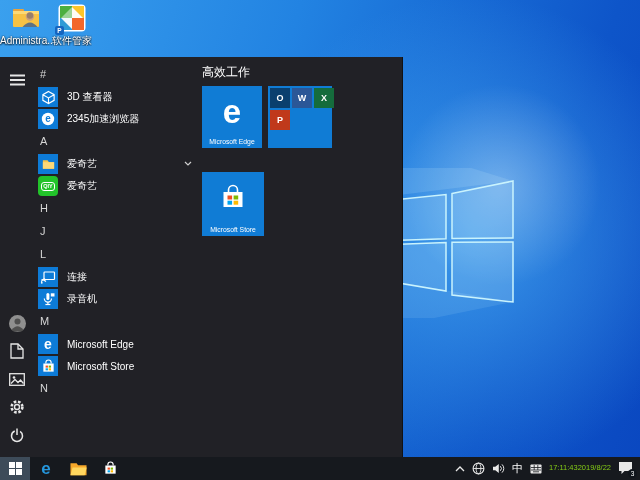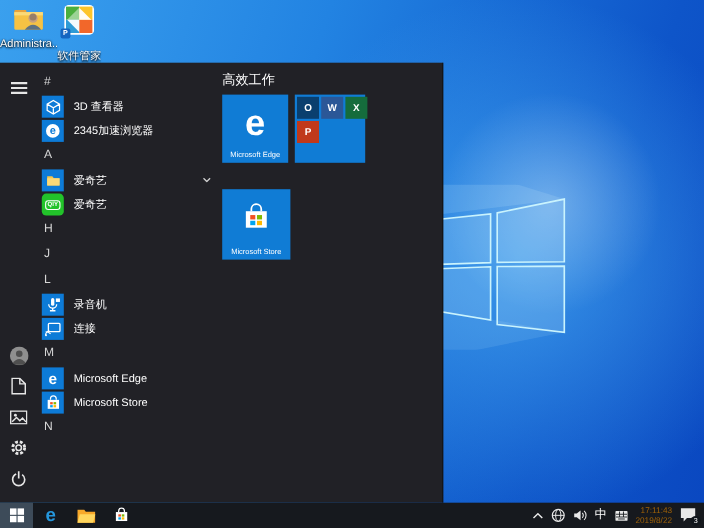--- a/index.html
+++ b/index.html
@@ -14,21 +14,21 @@
     position:absolute;inset:0;z-index:0;
     background:
       radial-gradient(circle 140px at 500px 185px, rgba(255,255,255,.30), rgba(255,255,255,0) 72%),
       radial-gradient(circle 320px at 470px 235px, rgba(64,160,238,.85) 0%, rgba(64,160,238,0) 75%),
       linear-gradient(108deg,#3aa0ee 0%,#2283e2 38%,#0e55c9 78%,#0a47c0 100%);
   }
   .win-logo{position:absolute;left:375px;top:168px;z-index:0;}
   
   .desk-icons{position:absolute;top:3px;left:0;z-index:1;display:flex;}
   .desk-icon{width:52px;display:flex;flex-direction:column;align-items:center;cursor:default;}
-  .desk-icon + .desk-icon{margin-left:0px;gap:11px;}
+  .desk-icon + .desk-icon{margin-left:0px;}
   .desk-icon .art{width:30px;height:30px;display:flex;align-items:center;justify-content:center;}
   .desk-icon .lbl{
     margin-top:2px;font-size:10px;color:#fff;text-align:center;line-height:11px;
     text-shadow:0 1px 2px rgba(0,0,0,.95),0 0 2px rgba(0,0,0,.8);
     max-width:52px;white-space:nowrap;overflow:hidden;
   }
   .pin-badge{position:absolute;left:-2px;bottom:-2px;width:9px;height:9px;background:#1565c0;border-radius:2px;
     color:#fff;font-size:6.5px;font-weight:bold;display:flex;align-items:center;justify-content:center;}
   
   .start-panel{position:absolute;left:0;top:57px;width:402px;height:400px;z-index:2;
@@ -65,21 +65,21 @@
   .mini.ppt{left:2px;top:24px;background:#c0391b;}
   
   .taskbar{position:absolute;left:0;bottom:0;width:640px;height:23px;background:#16191e;z-index:3;display:flex;align-items:center;}
   .tb-btn{height:23px;display:flex;align-items:center;justify-content:center;cursor:pointer;}
   .tb-start{width:30px;background:#3d4b59;}
   .tb-app{width:32px;}
   .edge-e{color:#2597dd;font-size:17px;font-weight:bold;line-height:17px;}
   .tray{position:absolute;right:6px;top:0;height:23px;display:flex;align-items:center;}
   .tray > *{margin-left:7px;cursor:pointer;}
   .ime{color:#fff;font-size:11px;line-height:11px;}
-  .clock{display:flex;flex-direction:column;align-items:flex-end;justify-content:center;color:#a16207;}
+  .clock{display:flex;flex-direction:row;align-items:flex-end;justify-content:center;color:#84cc16;}
   .clock div{font-size:7.5px;line-height:8.5px;white-space:nowrap;}
   .ac{position:relative;width:16px;height:15px;}
   .ac-badge{position:absolute;right:-3px;bottom:-2px;width:9px;height:9px;border-radius:50%;background:#10151b;
     color:#fff;font-size:6.5px;display:flex;align-items:center;justify-content:center;}
 </style>
 </head>
 <body>
 
 <div class="wallpaper"></div>
 <svg class="win-logo" width="150" height="150" viewBox="0 0 150 150">
@@ -220,40 +220,40 @@
 
 
     <div class="sec-letter">J</div>
 
 
     <div class="sec-letter">L</div>
 
     <div class="app-row">
       <div class="t">
         <svg width="16" height="16" viewBox="0 0 16 16">
+          <rect x="4" y="3" width="10.5" height="7.5" rx="0.8" fill="none" stroke="#fff" stroke-width="1.2"></rect>
+          <path d="M1.5 13.5 a3.6 3.6 0 0 1 3.6 -3.6 M1.5 10.5 a6.6 6.6 0 0 0 0 0" fill="none" stroke="#fff" stroke-width="1.1"></path>
+          <path d="M1.5 10.6 a6.4 6.4 0 0 1 4.5 1.9" fill="none" stroke="#fff" stroke-width="1.1"></path>
+          <circle cx="1.8" cy="13.8" r="0.9" fill="#fff"></circle>
+        </svg>
+      </div>
+      <span class="name">连接</span>
+    </div>
+
+    <div class="app-row">
+      <div class="t">
+        <svg width="16" height="16" viewBox="0 0 16 16">
           <rect x="6.4" y="2" width="3" height="7" rx="1.5" fill="#fff"></rect>
           <path d="M4.3 7.5 a3.6 3.6 0 0 0 7.2 0" fill="none" stroke="#fff" stroke-width="1.2"></path>
           <line x1="7.9" y1="11" x2="7.9" y2="13.3" stroke="#fff" stroke-width="1.2"></line>
           <line x1="5.4" y1="13.5" x2="10.4" y2="13.5" stroke="#fff" stroke-width="1.2"></line>
           <rect x="10.8" y="2.3" width="3.7" height="3.2" fill="#fff"></rect>
         </svg>
       </div>
       <span class="name">录音机</span>
-    </div>
-
-    <div class="app-row">
-      <div class="t">
-        <svg width="16" height="16" viewBox="0 0 16 16">
-          <rect x="4" y="3" width="10.5" height="7.5" rx="0.8" fill="none" stroke="#fff" stroke-width="1.2"></rect>
-          <path d="M1.5 13.5 a3.6 3.6 0 0 1 3.6 -3.6 M1.5 10.5 a6.6 6.6 0 0 0 0 0" fill="none" stroke="#fff" stroke-width="1.1"></path>
-          <path d="M1.5 10.6 a6.4 6.4 0 0 1 4.5 1.9" fill="none" stroke="#fff" stroke-width="1.1"></path>
-          <circle cx="1.8" cy="13.8" r="0.9" fill="#fff"></circle>
-        </svg>
-      </div>
-      <span class="name">连接</span>
     </div>
 
     <div class="sec-letter">M</div>
 
     <div class="app-row">
       <div class="t">
         <span class="e-glyph">e</span>
       </div>
       <span class="name">Microsoft Edge</span>
     </div>

